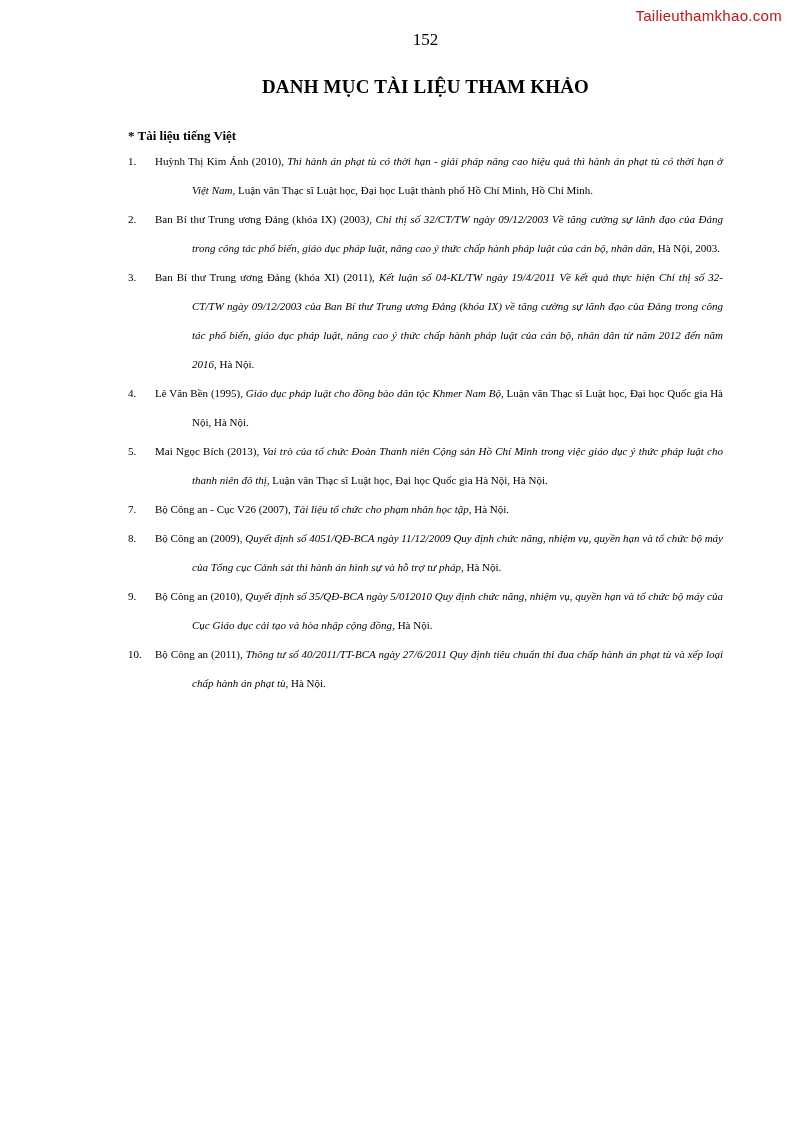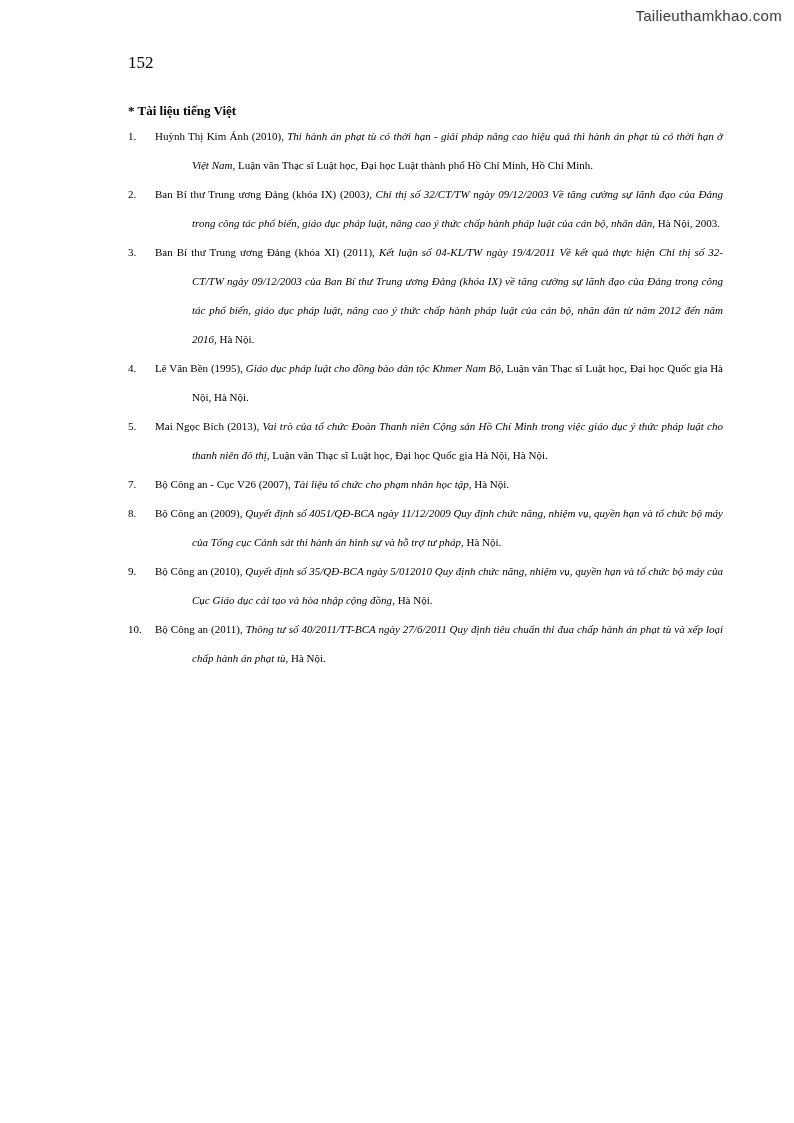--- a/index.html
+++ b/index.html
@@ -17,26 +17,27 @@
     box-sizing: border-box;
     padding: 0 71px 0 128px;
     overflow: hidden;
   }
   .watermark {
     position: absolute;
     top: 7px;
     right: 12px;
     font-family: "Liberation Sans", sans-serif;
     font-size: 15px;
-    color: #404040;
+    color: #b91c1c;
     text-shadow: 1px 1px 0 #efefef;
     letter-spacing: 0.3px;
   }
   .page-number {
-    padding-top: 53px;
+    padding-top: 30px;
+    text-align: center;
     font-size: 17px;
   }
   .doc-title {
     margin: 26px 0 0 0;
     text-align: center;
     font-size: 19px;
     font-weight: bold;
     letter-spacing: 0.2px;
   }
   .section-label {
@@ -63,20 +64,21 @@
   }
   .it { font-style: italic; }
   .rm { font-style: normal; }
 </style>
 </head>
 <body>
 
 <div class="page">
   <div class="watermark">Tailieuthamkhao.com</div>
   <div class="page-number">152</div>
+  <h1 class="doc-title">DANH MỤC TÀI LIỆU THAM KHẢO</h1>
   <div class="section-label">* Tài liệu tiếng Việt</div>
   <ol class="ref-list" id="ref-list">
       <li class="ref-item"><span class="ref-num">1.</span><span class="rm">Huỳnh Thị Kim Ánh (2010), </span><span class="it">Thi hành án phạt tù có thời hạn - giải pháp nâng cao hiệu quả thì hành án phạt tù có thời hạn ở Việt Nam</span><span class="rm">, Luận văn Thạc sĩ Luật học, Đại học Luật thành phố Hồ Chí Minh, Hồ Chí Minh.</span></li>
       <li class="ref-item"><span class="ref-num">2.</span><span class="rm">Ban Bí thư Trung ương Đảng (khóa IX) (2003</span><span class="it">), Chỉ thị số 32/CT/TW ngày 09/12/2003 Về tăng cường sự lãnh đạo của Đảng trong công tác phổ biến, giáo dục pháp luật, nâng cao ý thức chấp hành pháp luật của cán bộ, nhân dân</span><span class="rm">, Hà Nội, 2003.</span></li>
       <li class="ref-item"><span class="ref-num">3.</span><span class="rm">Ban Bí thư Trung ương Đảng (khóa XI) (2011)</span><span class="it">, Kết luận số 04-KL/TW ngày 19/4/2011 Về kết quả thực hiện Chỉ thị số 32-CT/TW ngày 09/12/2003 của Ban Bí thư Trung ương Đảng (khóa IX) về tăng cường sự lãnh đạo của Đảng trong công tác phổ biến, giáo dục pháp luật, nâng cao ý thức chấp hành pháp luật của cán bộ, nhân dân từ năm 2012 đến năm 2016</span><span class="rm">, Hà Nội.</span></li>
       <li class="ref-item"><span class="ref-num">4.</span><span class="rm">Lê Văn Bền (1995), </span><span class="it">Giáo dục pháp luật cho đồng bào dân tộc Khmer Nam Bộ</span><span class="rm">, Luận văn Thạc sĩ Luật học, Đại học Quốc gia Hà Nội, Hà Nội.</span></li>
       <li class="ref-item"><span class="ref-num">5.</span><span class="rm">Mai Ngọc Bích (2013), </span><span class="it">Vai trò của tổ chức Đoàn Thanh niên Cộng sản Hồ Chí Minh trong việc giáo dục ý thức pháp luật cho thanh niên đô thị</span><span class="rm">, Luận văn Thạc sĩ Luật học, Đại học Quốc gia Hà Nội, Hà Nội.</span></li>
       <li class="ref-item"><span class="ref-num">7.</span><span class="rm">Bộ Công an - Cục V26 (2007), </span><span class="it">Tài liệu tổ chức cho phạm nhân học tập</span><span class="rm">, Hà Nội.</span></li>
       <li class="ref-item"><span class="ref-num">8.</span><span class="rm">Bộ Công an (2009), </span><span class="it">Quyết định số 4051/QĐ-BCA ngày 11/12/2009 Quy định chức năng, nhiệm vụ, quyền hạn và tổ chức bộ máy của Tổng cục Cảnh sát thi hành án hình sự và hỗ trợ tư pháp</span><span class="rm">, Hà Nội.</span></li>
       <li class="ref-item"><span class="ref-num">9.</span><span class="rm">Bộ Công an (2010), </span><span class="it">Quyết định số 35/QĐ-BCA ngày 5/012010 Quy định chức năng, nhiệm vụ, quyền hạn và tổ chức bộ máy của Cục Giáo dục cải tạo và hòa nhập cộng đồng</span><span class="rm">, Hà Nội.</span></li>

